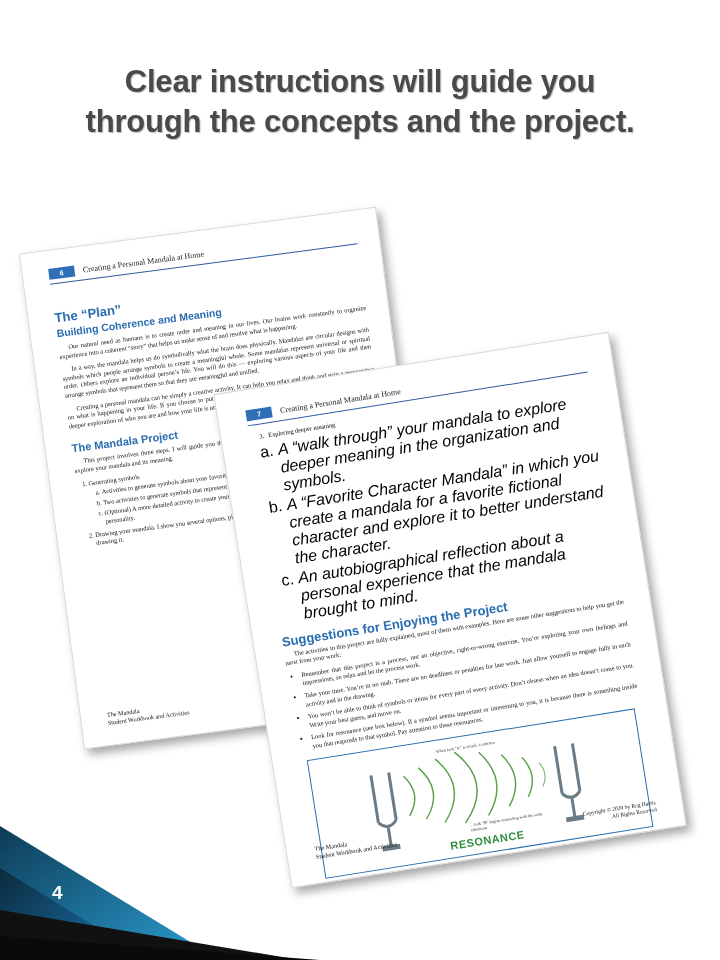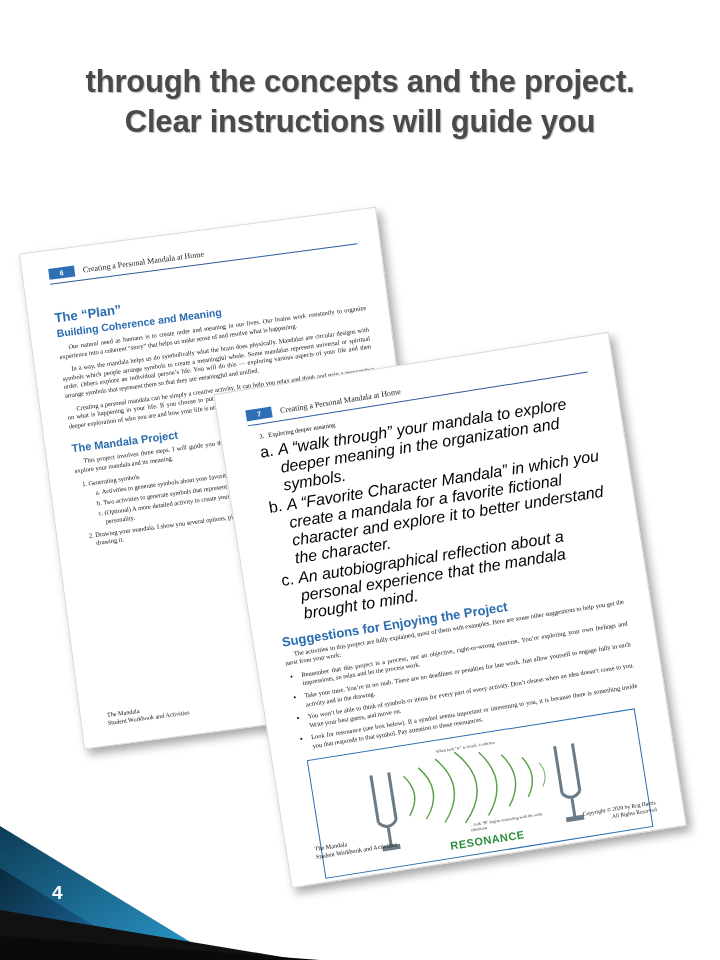--- a/index.html
+++ b/index.html
@@ -172,22 +172,22 @@
     padding:5px 7px;
     font-family:"Liberation Serif",serif;
     font-size:6px;line-height:8px;
     text-align:justify;color:#111;
   }
 </style>
 </head>
 <body>
 
 <div class="slide-title">
+  <span>Clear instructions will guide you</span>
   <span>through the concepts and the project.</span>
-  <span>Clear instructions will guide you</span>
 </div>
 
 <div class="sheet" id="sheet6">
 
   <div class="runhead">
     <span class="num">6</span>
     <span class="ttl">Creating a Personal Mandala at Home</span>
   </div>
 
   <h2 class="blue">The “Plan”</h2>

